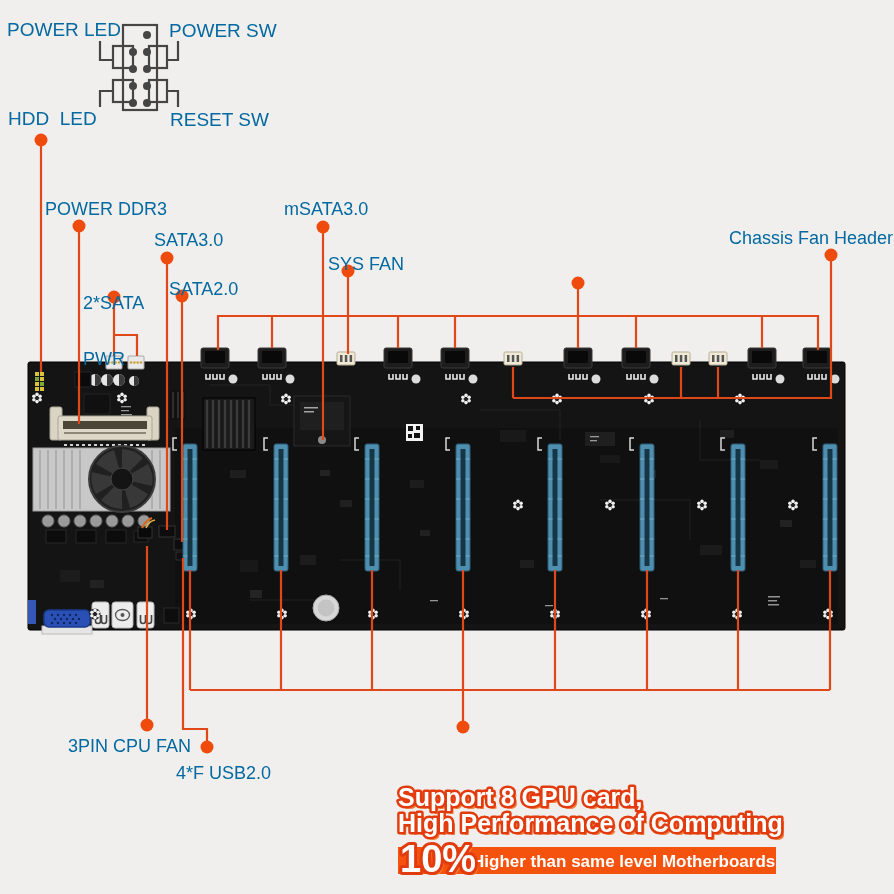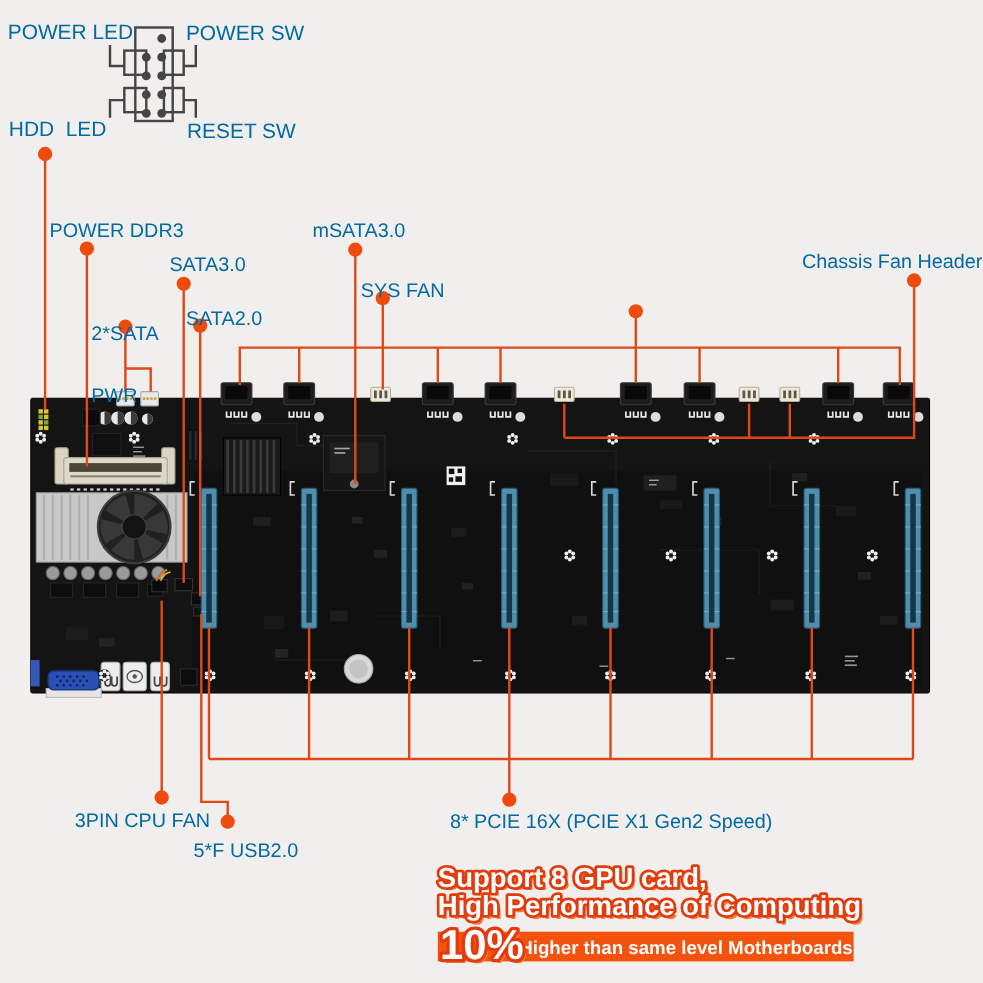--- a/index.html
+++ b/index.html
@@ -434,22 +434,21 @@
   <div class="lbl center" style="left:83px;top:256px;width:64px">
     <div>2*SATA</div>
     <div>PWR</div>
   </div>
   <div class="lbl" style="left:154px;top:231px">SATA3.0</div>
   <div class="lbl" style="left:169px;top:280px">SATA2.0</div>
   <div class="lbl" style="left:284px;top:200px">mSATA3.0</div>
   <div class="lbl" style="left:328px;top:255px">SYS FAN</div>
   <div class="lbl" style="left:729px;top:229px">Chassis Fan Header</div>
   <div class="lbl" style="left:68px;top:737px">3PIN CPU FAN</div>
-  <div class="lbl" style="left:176px;top:764px">5*F USB2.0</div>
-  <div class="lbl" style="left:409px;top:738px">8* PCIE 16X (PCIE X1 Gen2 Speed)</div>
+  <div class="lbl" style="left:176px;top:764px">4*F USB2.0</div>
 
   <div class="banner" style="background:#f4520d"></div>
 
   <svg width="894" height="894" viewBox="0 0 894 894" style="pointer-events:none">
     <g font-family="Liberation Sans, sans-serif" font-weight="bold">
 
       <text x="401" y="809" font-size="25" fill="#f0813d">Support 8 GPU card,</text>
       <text x="398" y="806" font-size="25" fill="#ffffff" stroke="#e23c0e" stroke-width="5" paint-order="stroke" stroke-linejoin="round">Support 8 GPU card,</text>
 
       <text x="401" y="835" font-size="25" fill="#f0813d">High Performance of Computing</text>

